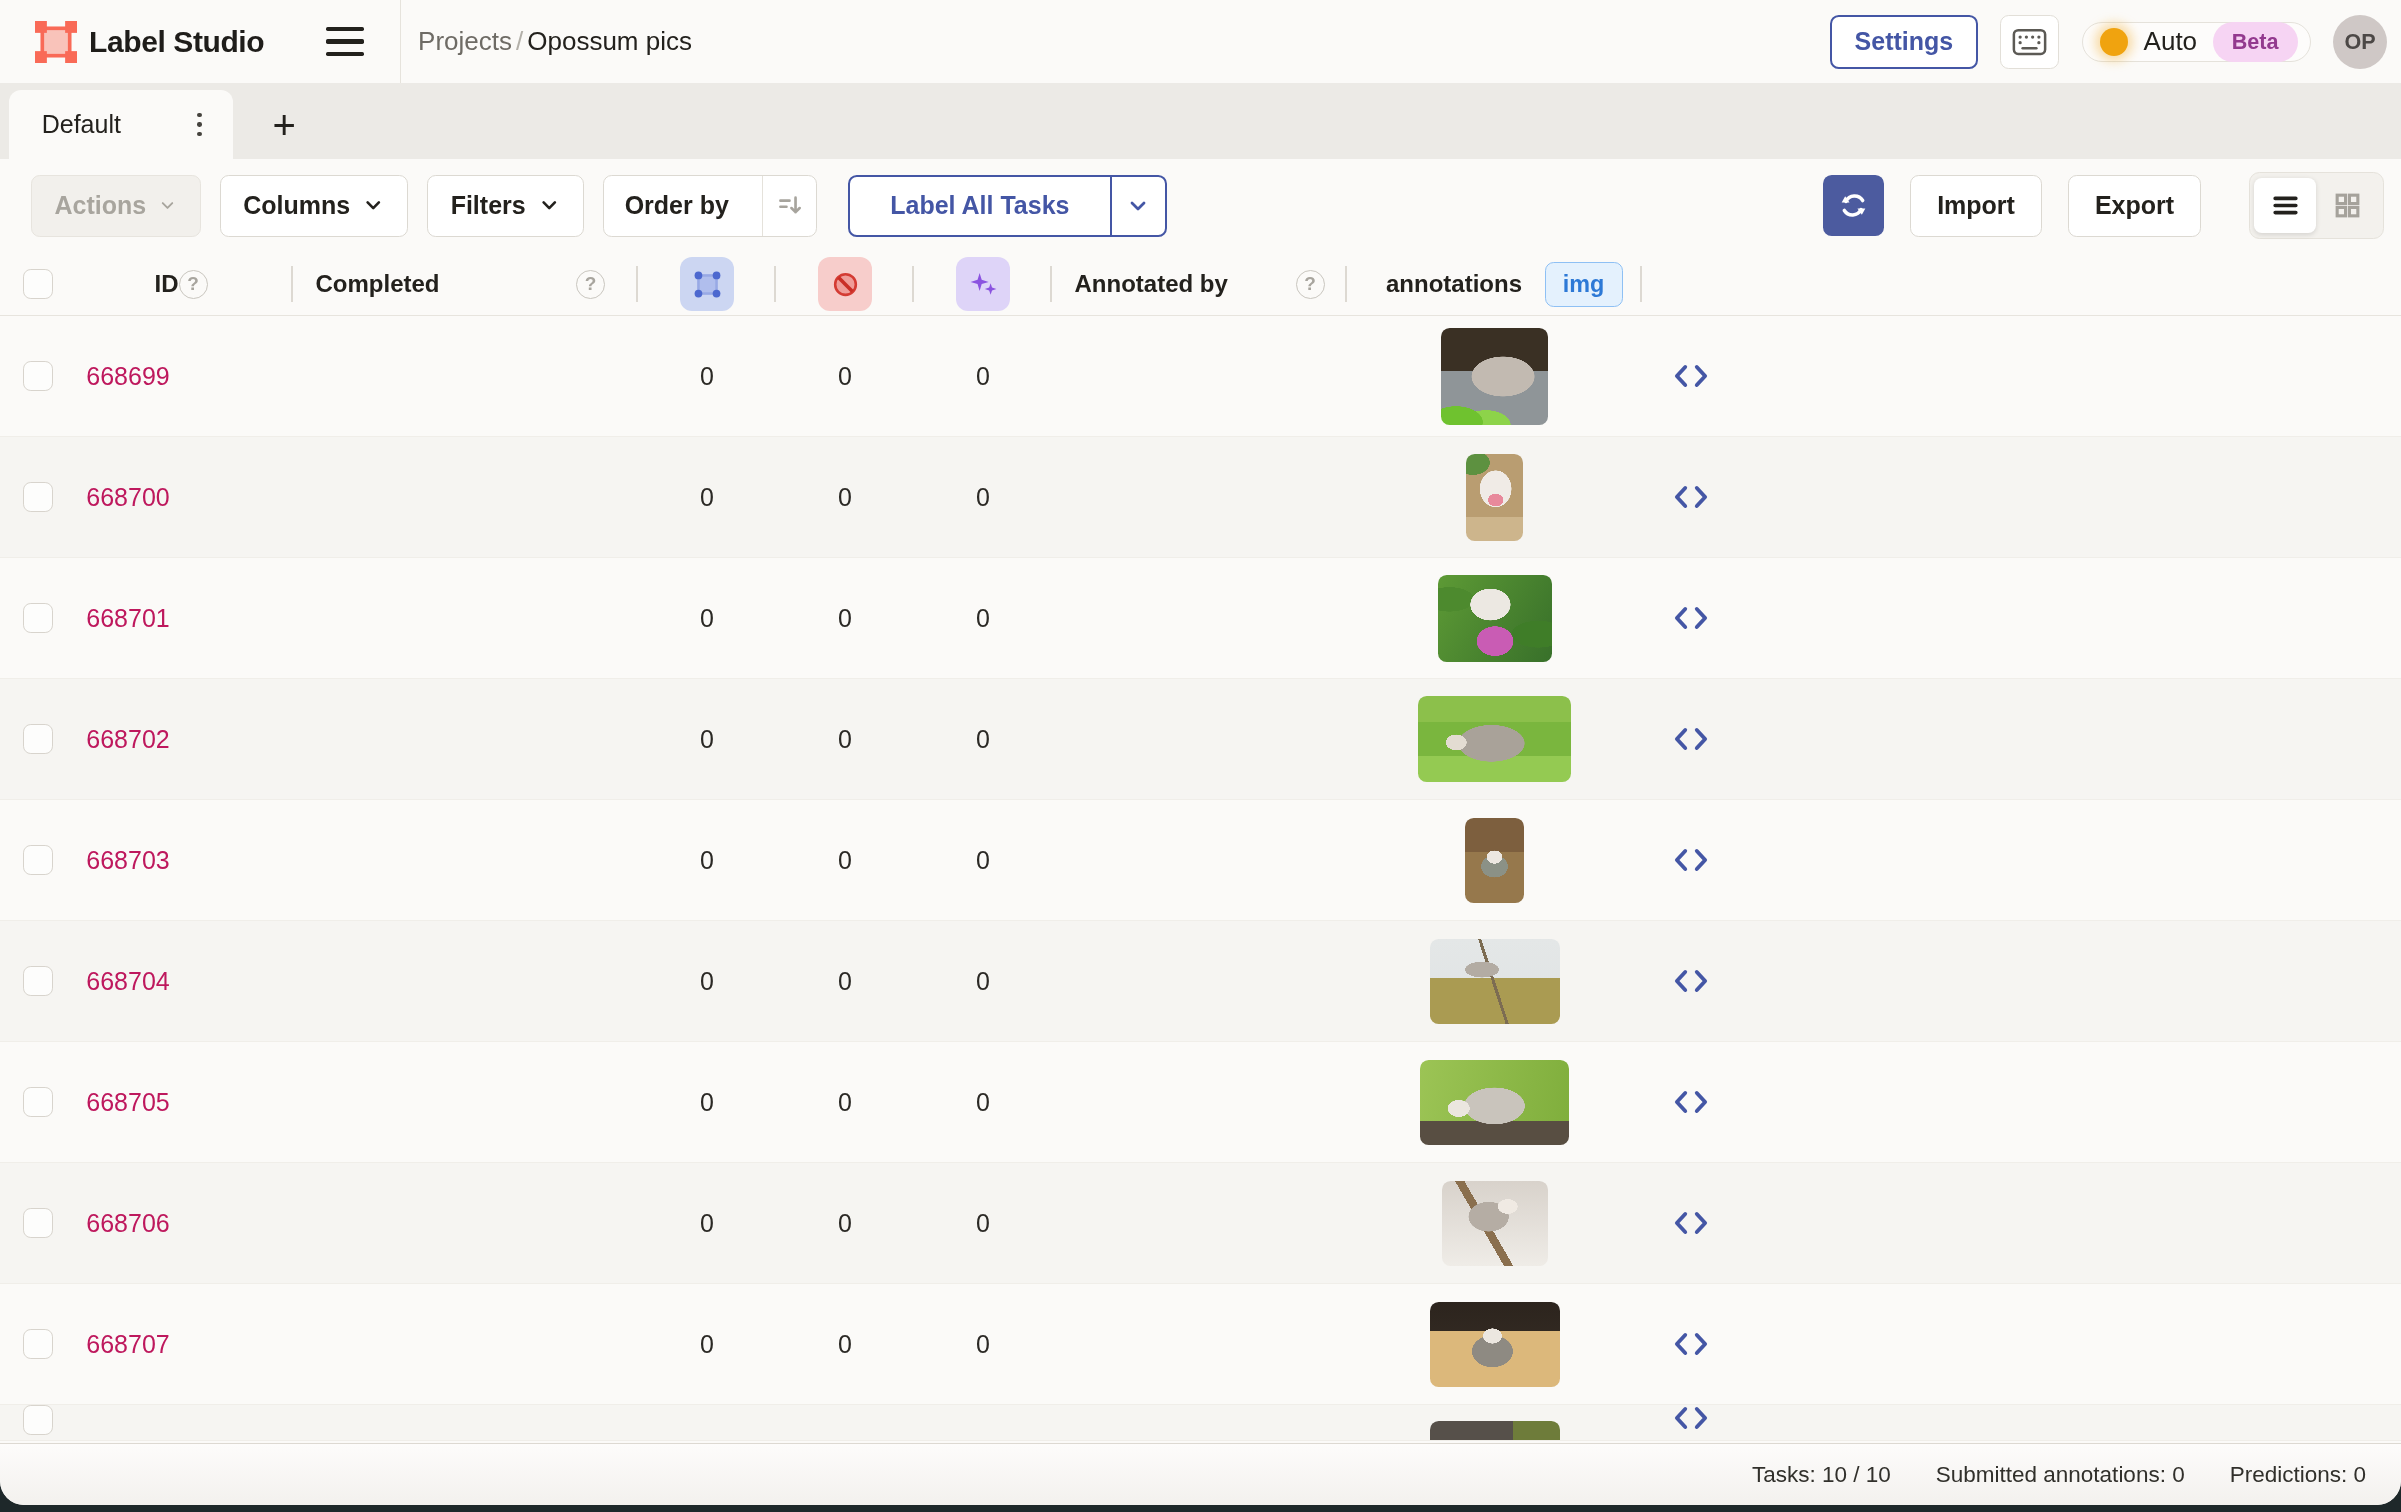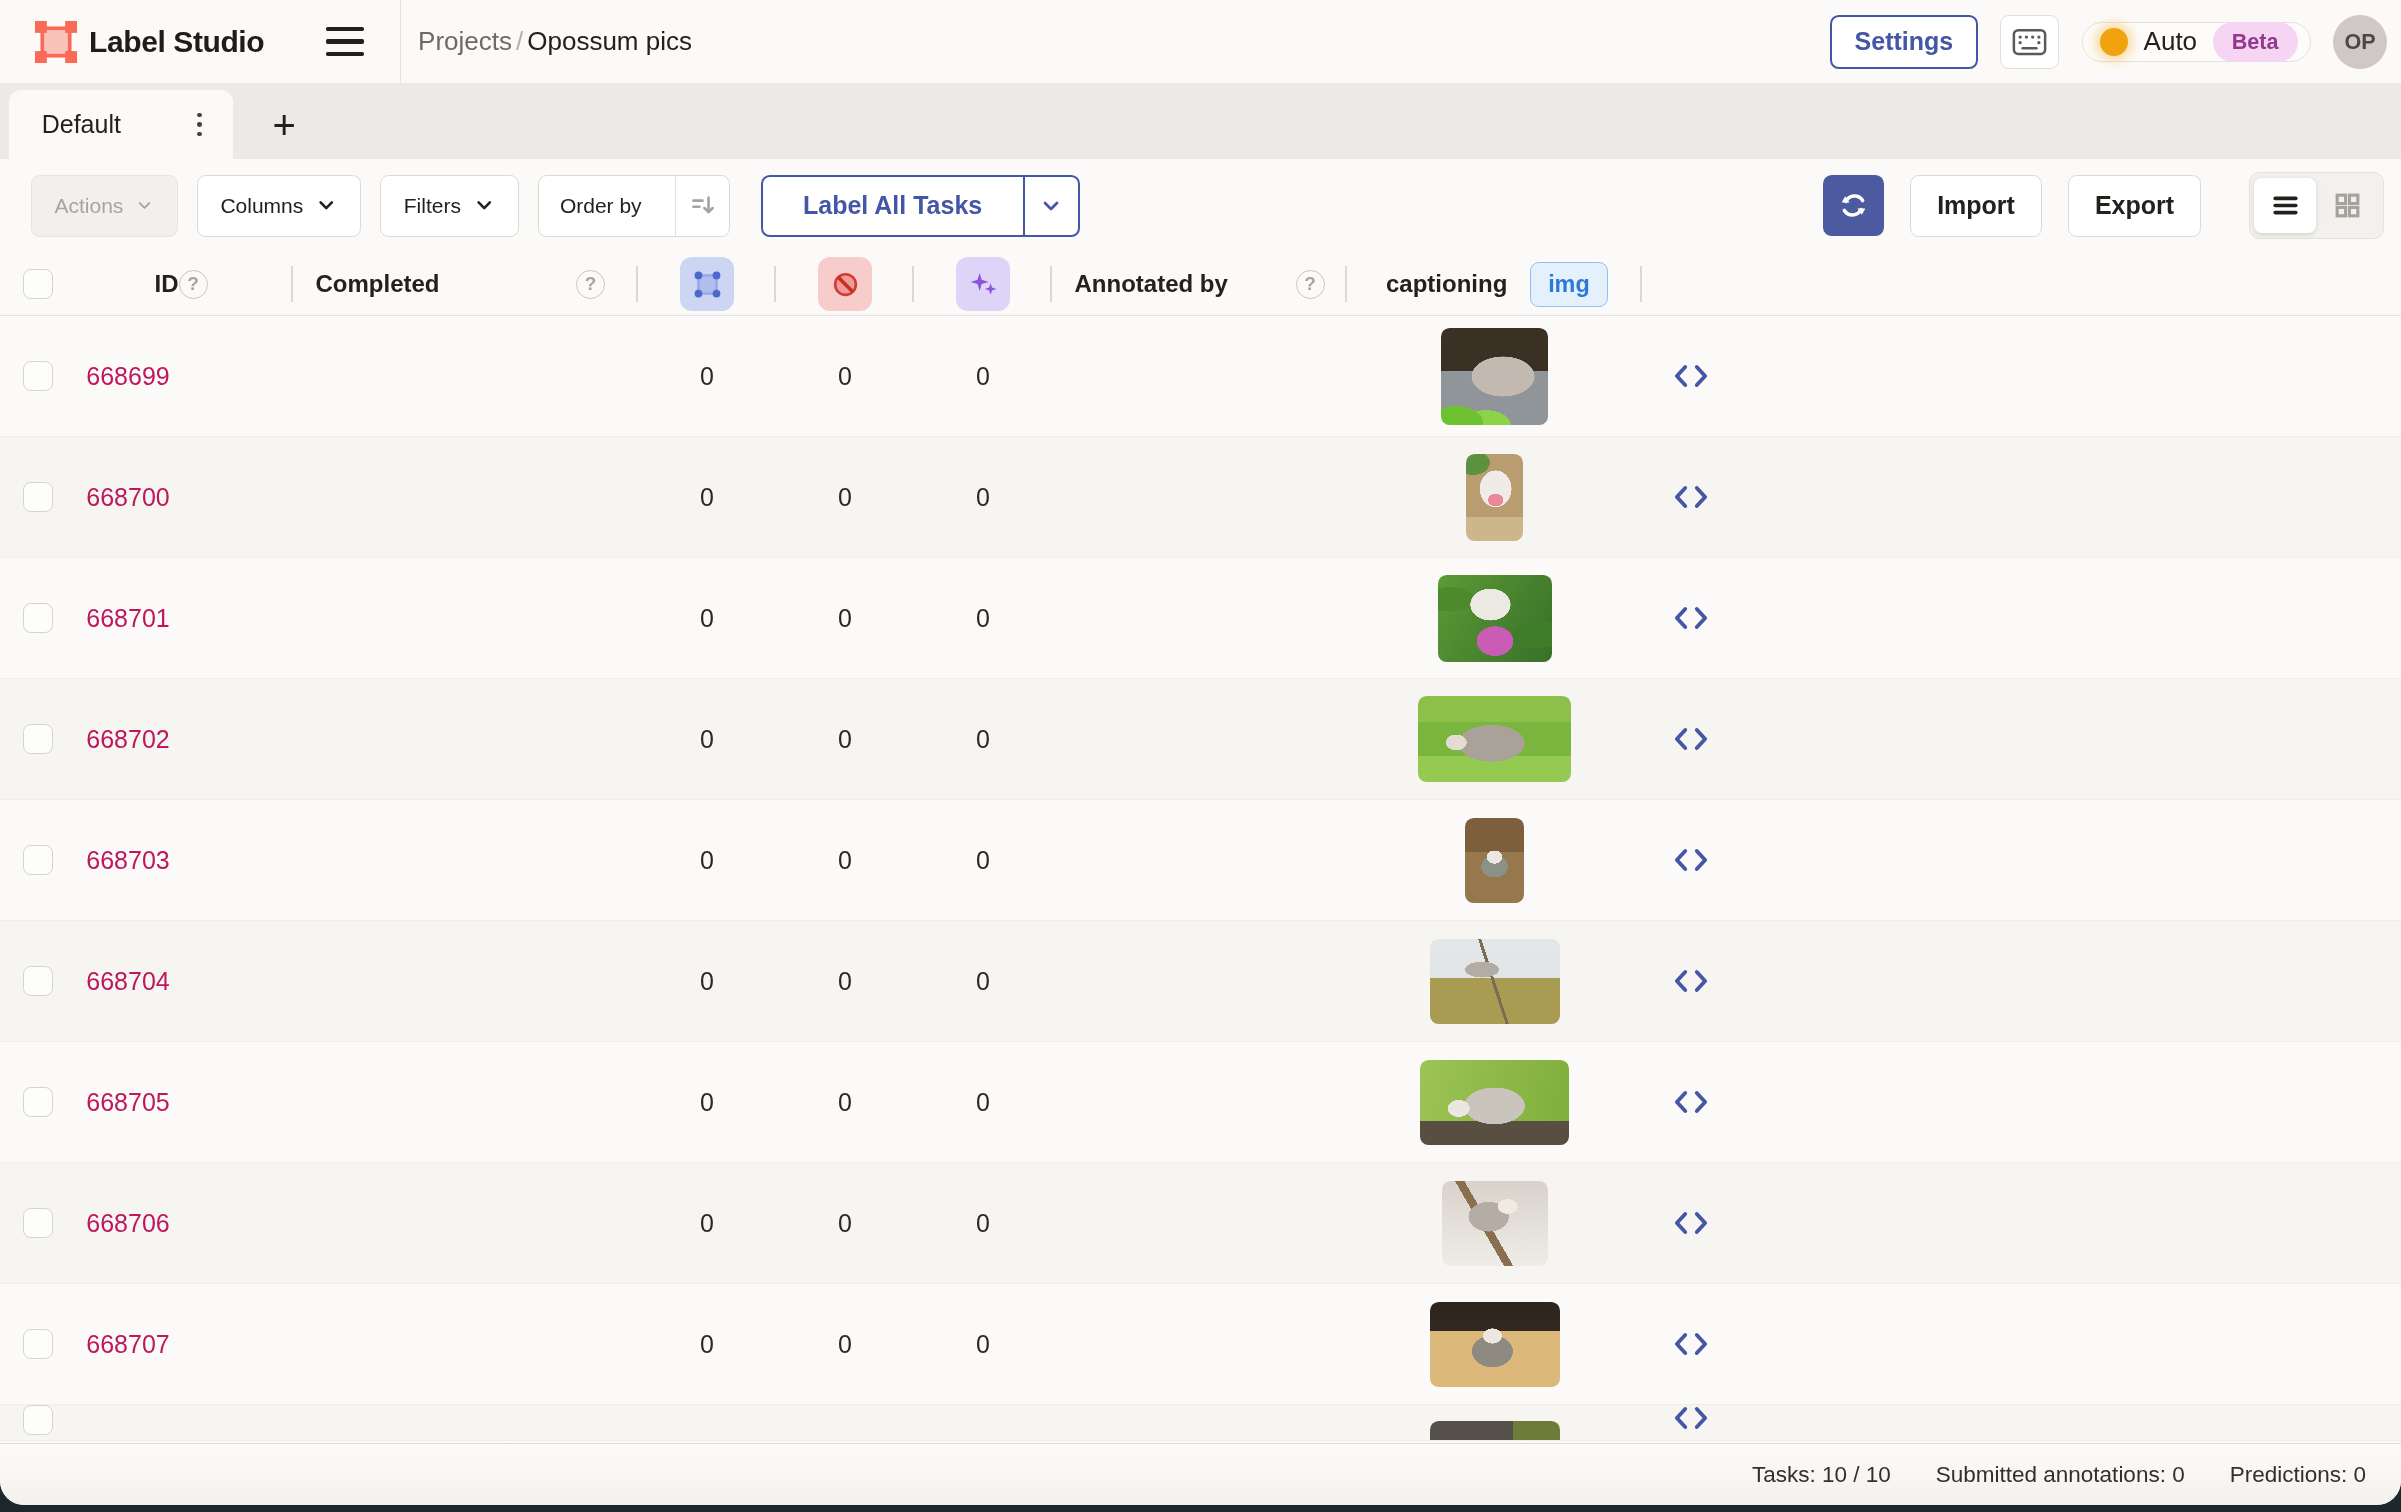--- a/index.html
+++ b/index.html
@@ -54,21 +54,21 @@
     display:flex; align-items:center; justify-content:space-between; padding:0 26px 0 33px; cursor:pointer; }
   .tab-label { font-size:25px; color:#23211d; }
   .kebab { display:flex; flex-direction:column; gap:5.2px; padding:5.2px; cursor:pointer; }
   .kebab i { width:4.3px; height:4.3px; border-radius:50%; background:#45433e; }
   .tab-add { margin-left:29px; margin-bottom:12px; width:45px; height:45px; border:none; background:transparent;
     font-size:40px; font-weight:300; color:#23211d; line-height:1; cursor:pointer; }
 
   
   .toolbar { height:93px; flex:0 0 93px; display:flex; align-items:center; background:#fbfaf8; padding:0 17.3px 0 31px; }
   .tbtn { height:62px; border-radius:8.7px; border:1.7px solid #dcd9d2; background:#fff;
-    display:flex; align-items:center; gap:12px; padding:0 22.5px; font-size:21px; font-weight:400; color:#23211d; cursor:pointer; }
+    display:flex; align-items:center; gap:12px; padding:0 22.5px; font-size:25px; font-weight:700; color:#23211d; cursor:pointer; }
   .tbtn + .tbtn { margin-left:19px; }
   .tbtn.disabled { background:#f2f0ec; border-color:#e7e4de; color:#a8a59e; cursor:default; }
   .tbtn .chev { display:flex; }
   .orderby { padding:0; overflow:hidden; }
   .orderby .ob-text { padding:0 21px; display:flex; align-items:center; height:100%; }
   .orderby .ob-icon { width:54px; height:100%; border-left:1.7px solid #e5e2db; display:flex; align-items:center; justify-content:center; }
   .btn-labelall { margin-left:31px; height:62px; border:2.6px solid var(--primary-blue,#4456a5); border-radius:8.7px;
     background:#fff; display:flex; align-items:stretch; overflow:hidden; cursor:pointer; }
   .btn-labelall .la-text { width:260px; display:flex; align-items:center; justify-content:center;
     color:var(--primary-blue,#4456a5); font-size:25px; font-weight:700; }
@@ -353,21 +353,21 @@
           <path d="M9 3 L10.6 8.4 L16 10 L10.6 11.6 L9 17 L7.4 11.6 L2 10 L7.4 8.4 Z"></path>
           <path d="M17.5 11 L18.6 14.4 L22 15.5 L18.6 16.6 L17.5 20 L16.4 16.6 L13 15.5 L16.4 14.4 Z"></path>
         </svg>
       </span>
     </div>
     <div class="hcell hc-annby divider">
       <span>Annotated by</span>
       <span class="help">?</span>
     </div>
     <div class="hcell hc-cap divider">
-      <span>captioning</span>
+      <span>annotations</span>
       <span class="img-badge">img</span>
     </div>
     <div class="hcell"></div>
     <div class="hcell"></div>
   </div>
 
   <div class="tbody" id="tbody">
   <div class="trow grid-cols">
     <div class="cell c-check">
           <span class="checkbox"></span>

